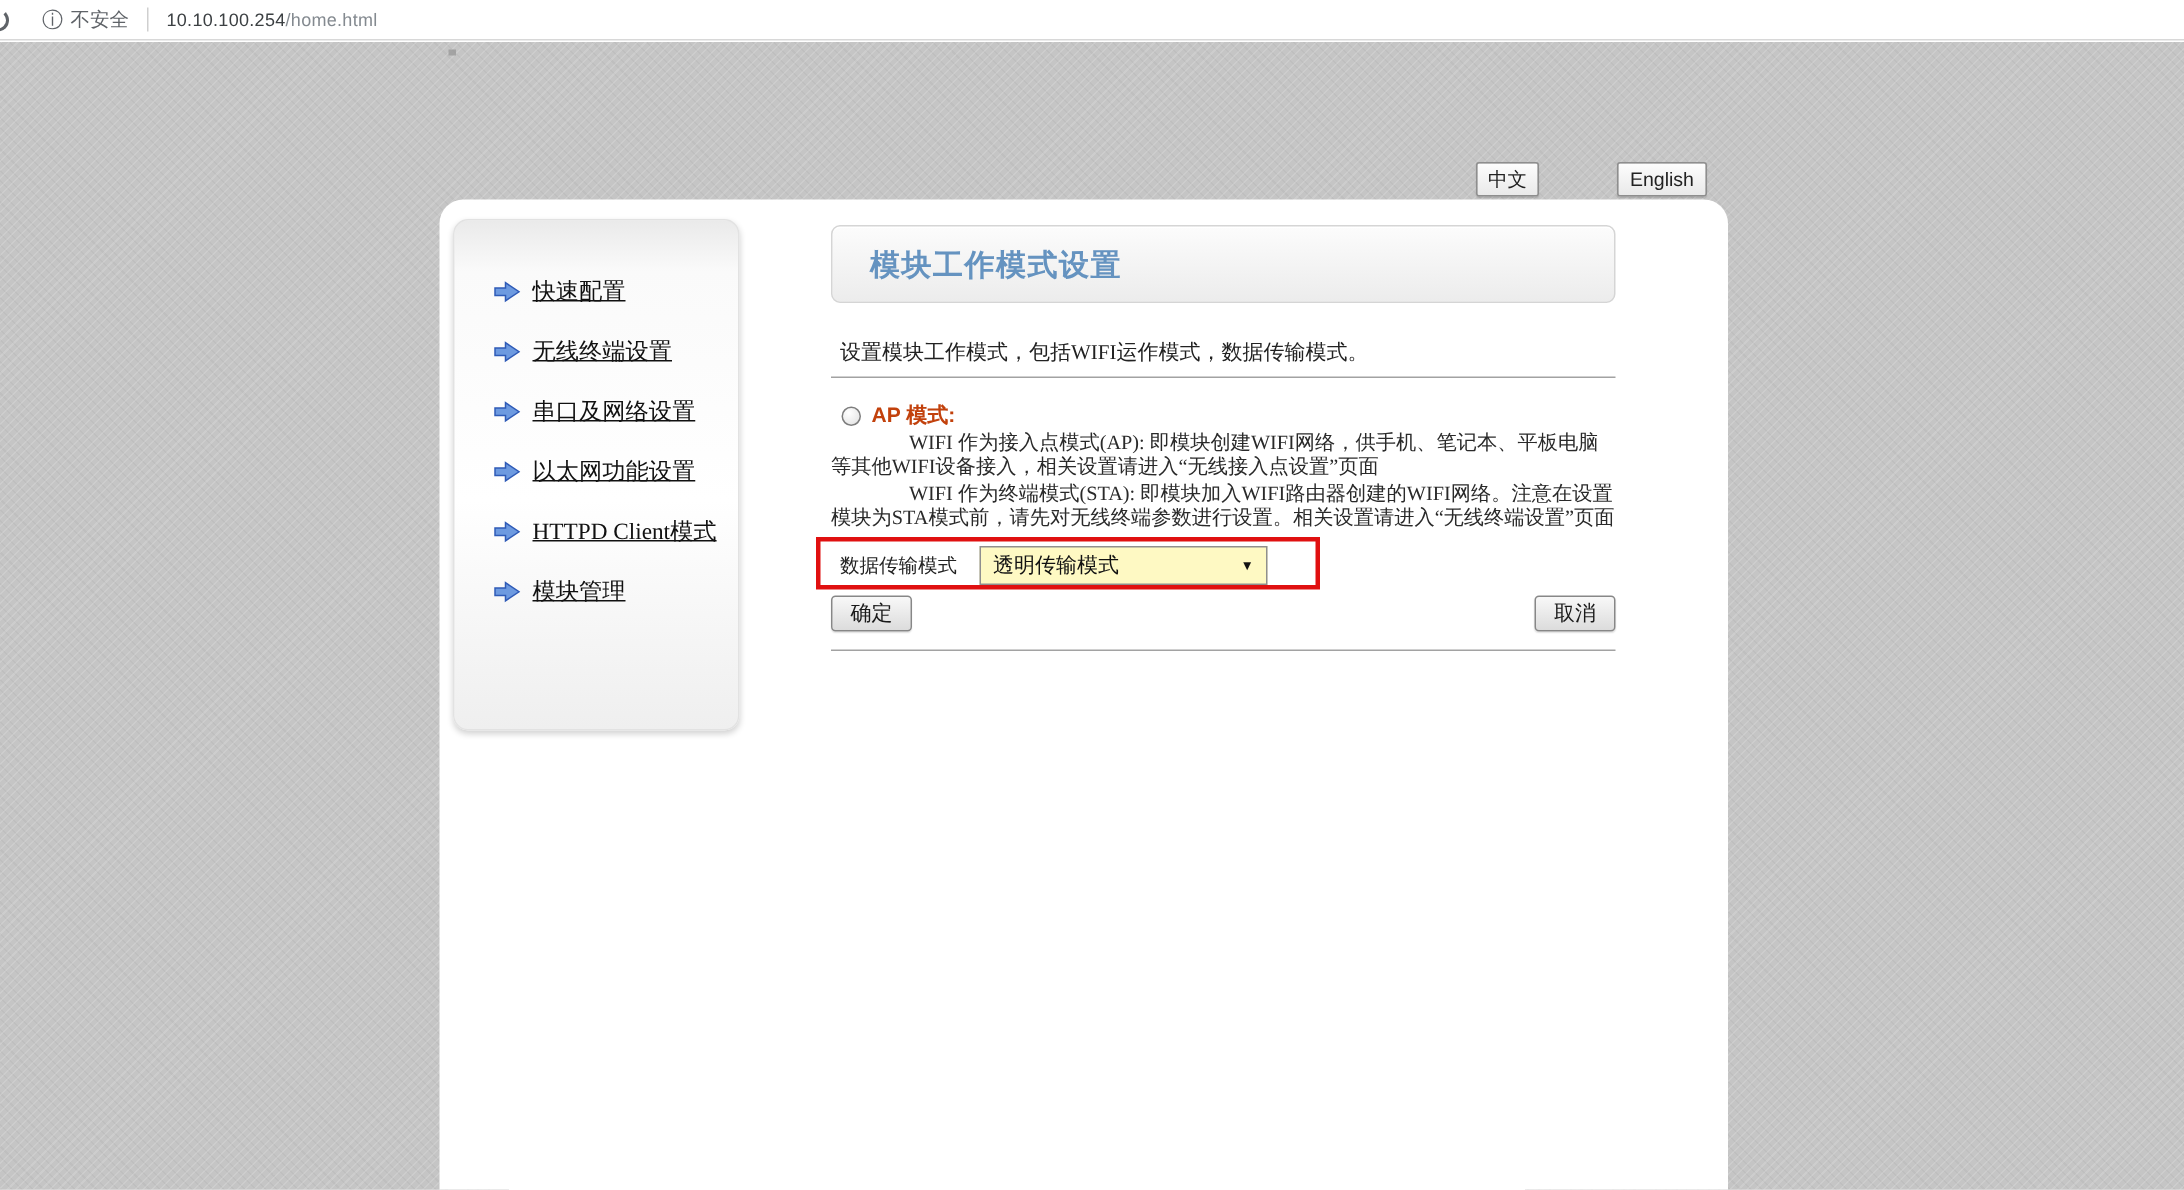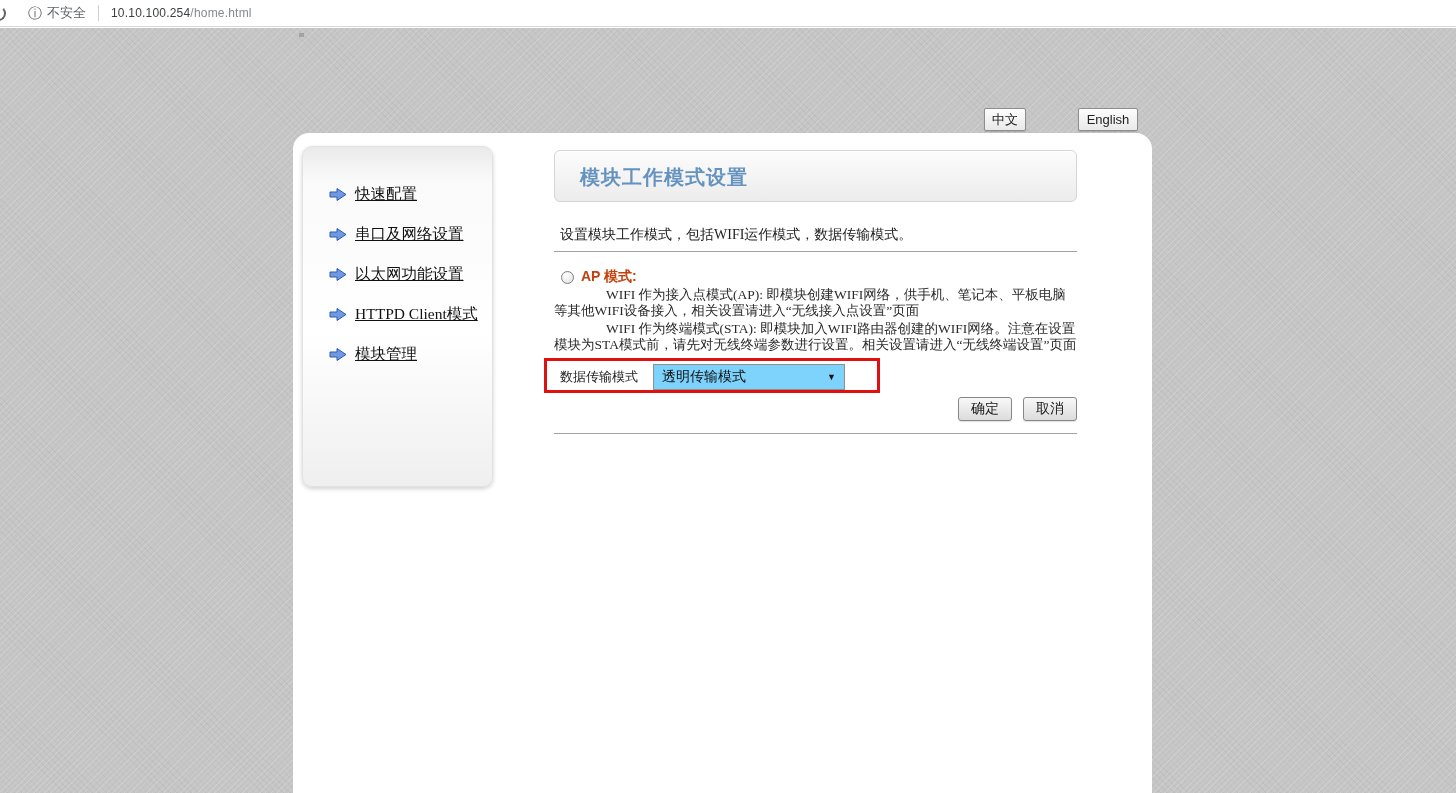--- a/index.html
+++ b/index.html
@@ -84,26 +84,26 @@
 
   .annotation-box { position:absolute; border:3px solid #e01010;
     pointer-events:none; z-index:5; }
   .annotation-station { left:-18px; top:-6px; width:137px; height:27px; }
   .annotation-transfer { left:-16px; top:-5px; width:336px; height:35px; }
 
   .form-row { position:relative; display:flex; align-items:center; gap:15px;
     margin:10px 0 0 6px; height:27px;
     font-family:"Liberation Sans","DejaVu Sans",sans-serif; }
   .form-label { font-size:13px; color:#222; }
-  .select-box { width:192px; height:26px; border:1px solid #8f8f8f; background:#7dd3fc;
+  .select-box { width:192px; height:26px; border:1px solid #8f8f8f; background:#fef9c3;
     display:flex; align-items:center; justify-content:space-between;
     padding:0 8px; font-size:14px; color:#111; cursor:pointer; }
   .select-arrow { font-size:9px; color:#111; }
 
-  .btn-row { display:flex; justify-content:flex-end; gap:11px; margin-top:7px; }
+  .btn-row { display:flex; justify-content:space-between; gap:11px; margin-top:7px; }
   .form-btn { font-family:"Liberation Sans","DejaVu Sans",sans-serif;
     font-size:14px; color:#1a1a1a; height:24px; padding:0 12px;
     border:1px solid #878787; border-radius:3px;
     background:linear-gradient(#f8f8f8,#dcdcdc);
     box-shadow:0 1px 1px rgba(0,0,0,.12); cursor:pointer; }
 </style>
 </head>
 <body>
 
 <div class="browser-bar">
@@ -121,20 +121,26 @@
   <button class="lang-btn lang-en">English</button>
 
   <div class="content-card">
 
     <div class="sidebar">
       <div class="side-item">
         <svg class="arrow-icon" viewBox="0 0 18 15">
             <path d="M1,5 h7 V1.5 L17,7.5 L8,13.5 V10 H1 Z" fill="#6d9ae0" stroke="#2f5bb7" stroke-width="1"></path>
           </svg>
         <span class="side-link">快速配置</span>
+      </div>
+      <div class="side-item">
+        <svg class="arrow-icon" viewBox="0 0 18 15">
+            <path d="M1,5 h7 V1.5 L17,7.5 L8,13.5 V10 H1 Z" fill="#6d9ae0" stroke="#2f5bb7" stroke-width="1"></path>
+          </svg>
+        <span class="side-link">无线终端设置</span>
       </div>
       <div class="side-item">
         <svg class="arrow-icon" viewBox="0 0 18 15">
             <path d="M1,5 h7 V1.5 L17,7.5 L8,13.5 V10 H1 Z" fill="#6d9ae0" stroke="#2f5bb7" stroke-width="1"></path>
           </svg>
         <span class="side-link">串口及网络设置</span>
       </div>
       <div class="side-item">
         <svg class="arrow-icon" viewBox="0 0 18 15">
             <path d="M1,5 h7 V1.5 L17,7.5 L8,13.5 V10 H1 Z" fill="#6d9ae0" stroke="#2f5bb7" stroke-width="1"></path>

